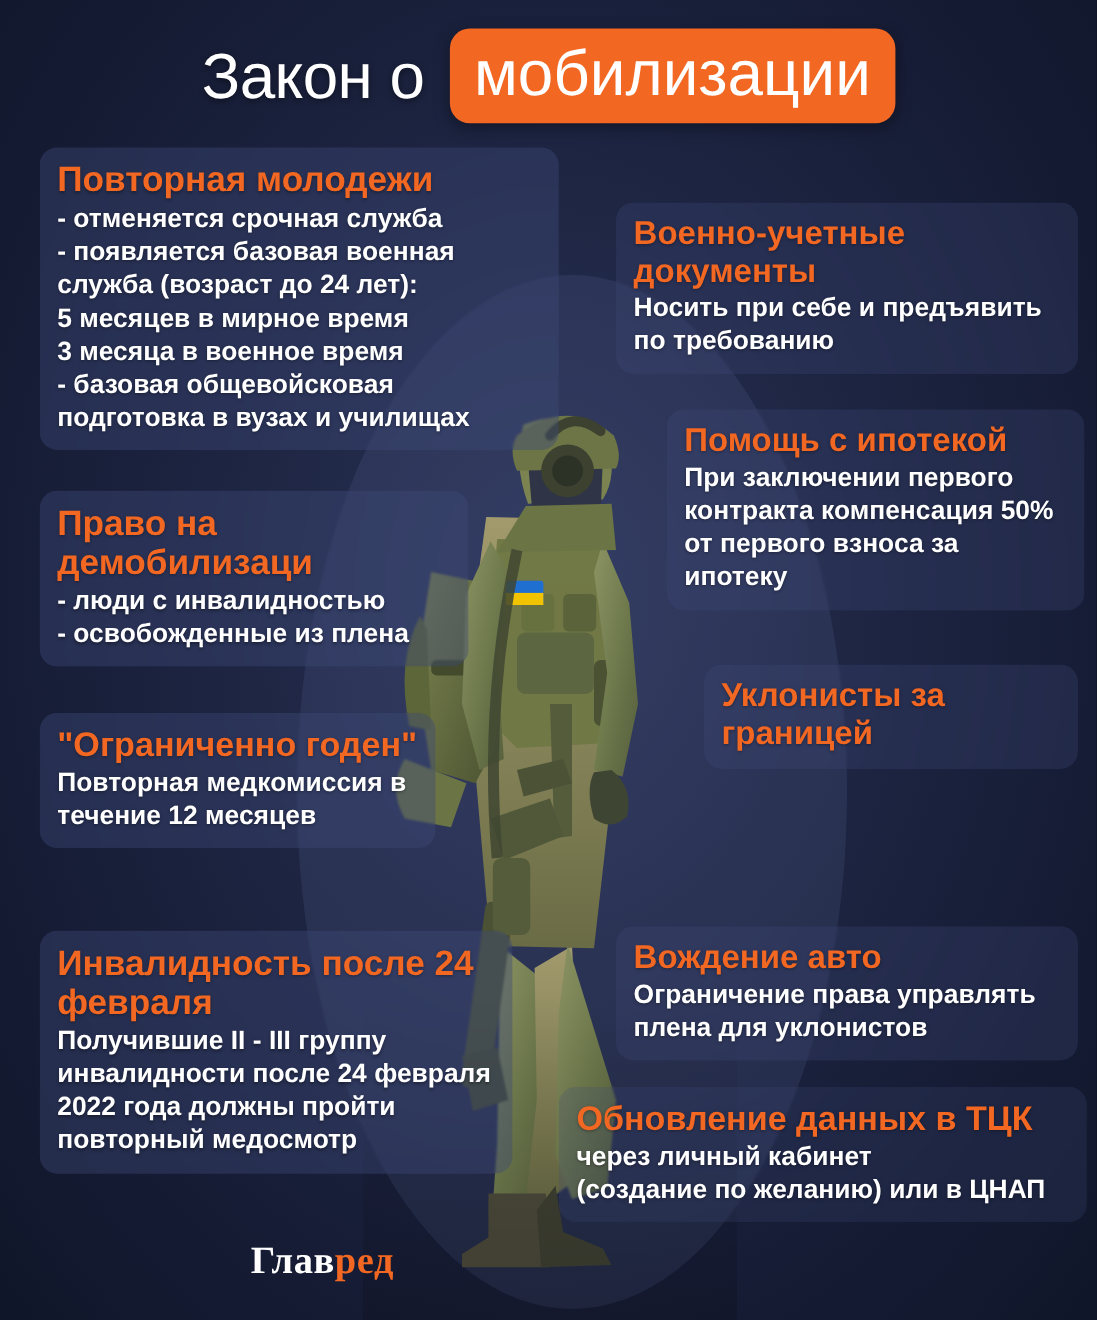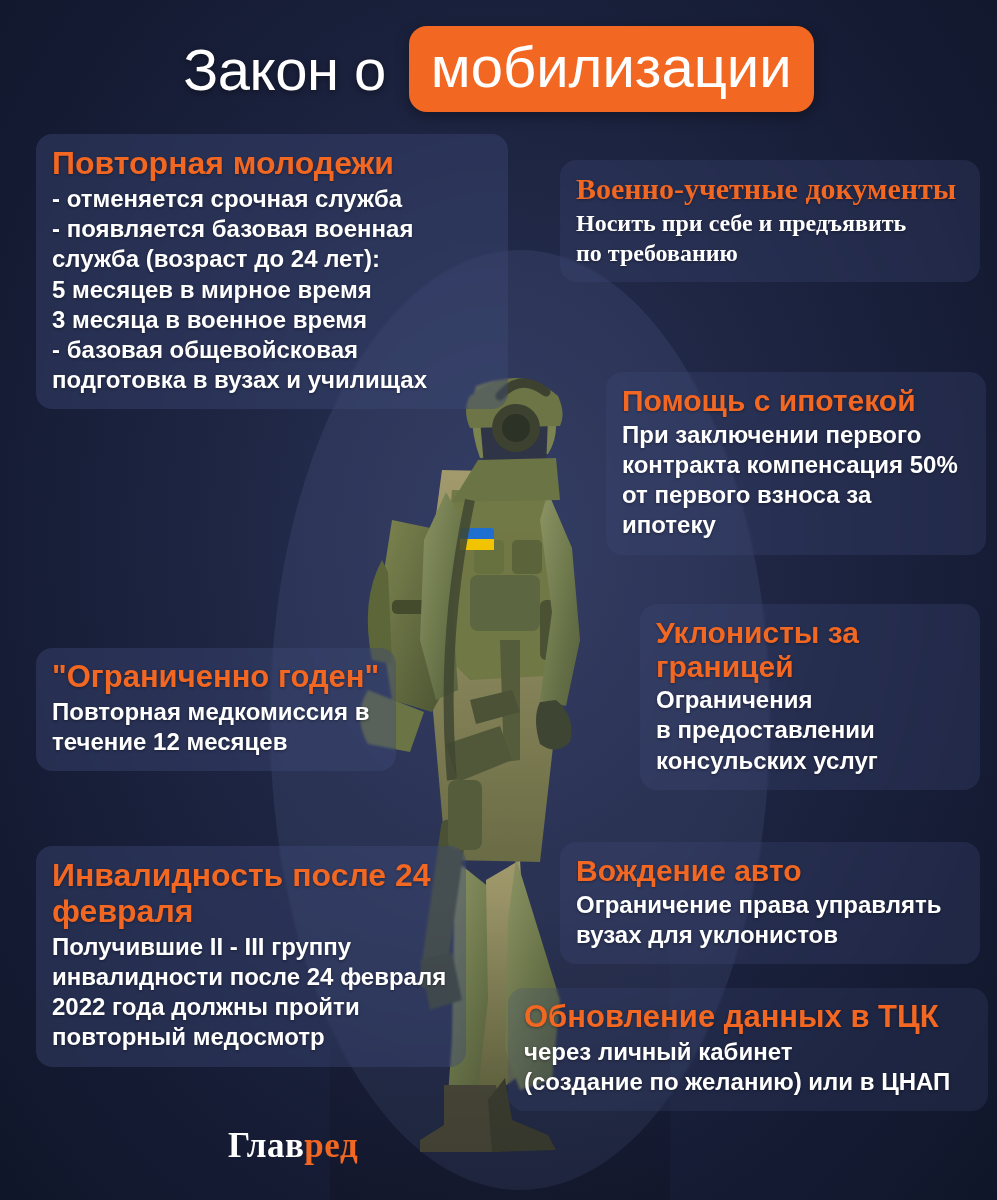--- a/index.html
+++ b/index.html
@@ -75,21 +75,21 @@
     margin: 0;
     color: #ffffff;
     font-size: 24px;
     font-weight: bold;
     line-height: 1.26;
     white-space: pre-line;
     text-shadow: 0 1px 3px rgba(0,0,0,0.4);
   }
   
   #card-youth       { left: 36px;  top: 134px;  width: 472px; }
-  #card-docs        { left: 560px; top: 160px;  width: 420px; background: rgba(63,74,120,0.30); font-family: Liberation Serif, serif; }
+  #card-docs        { left: 560px; top: 184px;  width: 420px; background: rgba(63,74,120,0.30); }
   #card-mortgage    { left: 606px; top: 372px;  width: 380px; background: rgba(63,74,120,0.30); }
   #card-demob       { left: 36px;  top: 446px;  width: 390px; }
   #card-evaders     { left: 640px; top: 604px;  width: 340px; background: rgba(63,74,120,0.30); }
   #card-limited     { left: 36px;  top: 648px;  width: 360px; }
   #card-disability  { left: 36px;  top: 846px;  width: 430px; }
   #card-driving     { left: 560px; top: 842px;  width: 420px; background: rgba(63,74,120,0.30); }
   #card-tck         { left: 508px; top: 988px;  width: 480px; background: rgba(63,74,120,0.24); }
   #card-tck h3      { font-size: 31px; }
   #card-youth h3, #card-disability h3 { font-size: 32px; }
   #card-limited h3  { font-size: 31px; }
@@ -214,46 +214,48 @@
 по требованию</p>
   </div>
 
   <div class="card" id="card-mortgage">
     <h3>Помощь с ипотекой</h3>
     <p>При заключении первого
 контракта компенсация 50%
 от первого взноса за ипотеку</p>
   </div>
 
+  <div class="card" id="card-demob">
+    <h3>Право на демобилизаци</h3>
+    <p>- люди с инвалидностью
+- освобожденные из плена</p>
+  </div>
 
   <div class="card" id="card-evaders">
     <h3>Уклонисты за границей</h3>
-    <p>Ограничения
-в предоставлении
-консульских услуг</p>
   </div>
 
   <div class="card" id="card-limited">
     <h3>"Ограниченно годен"</h3>
     <p>Повторная медкомиссия в
 течение 12 месяцев</p>
   </div>
 
   <div class="card" id="card-disability">
     <h3>Инвалидность после 24 февраля</h3>
     <p>Получившие II - III группу
 инвалидности после 24 февраля
 2022 года должны пройти
 повторный медосмотр</p>
   </div>
 
   <div class="card" id="card-driving">
     <h3>Вождение авто</h3>
     <p>Ограничение права управлять
-вузах для уклонистов</p>
+плена для уклонистов</p>
   </div>
 
   <div class="card" id="card-tck">
     <h3>Обновление данных в ТЦК</h3>
     <p>через личный кабинет
 (создание по желанию) или в ЦНАП</p>
   </div>
 
   <div class="logo">
     <span class="part-a">Глав</span><span class="part-b">ред</span>

